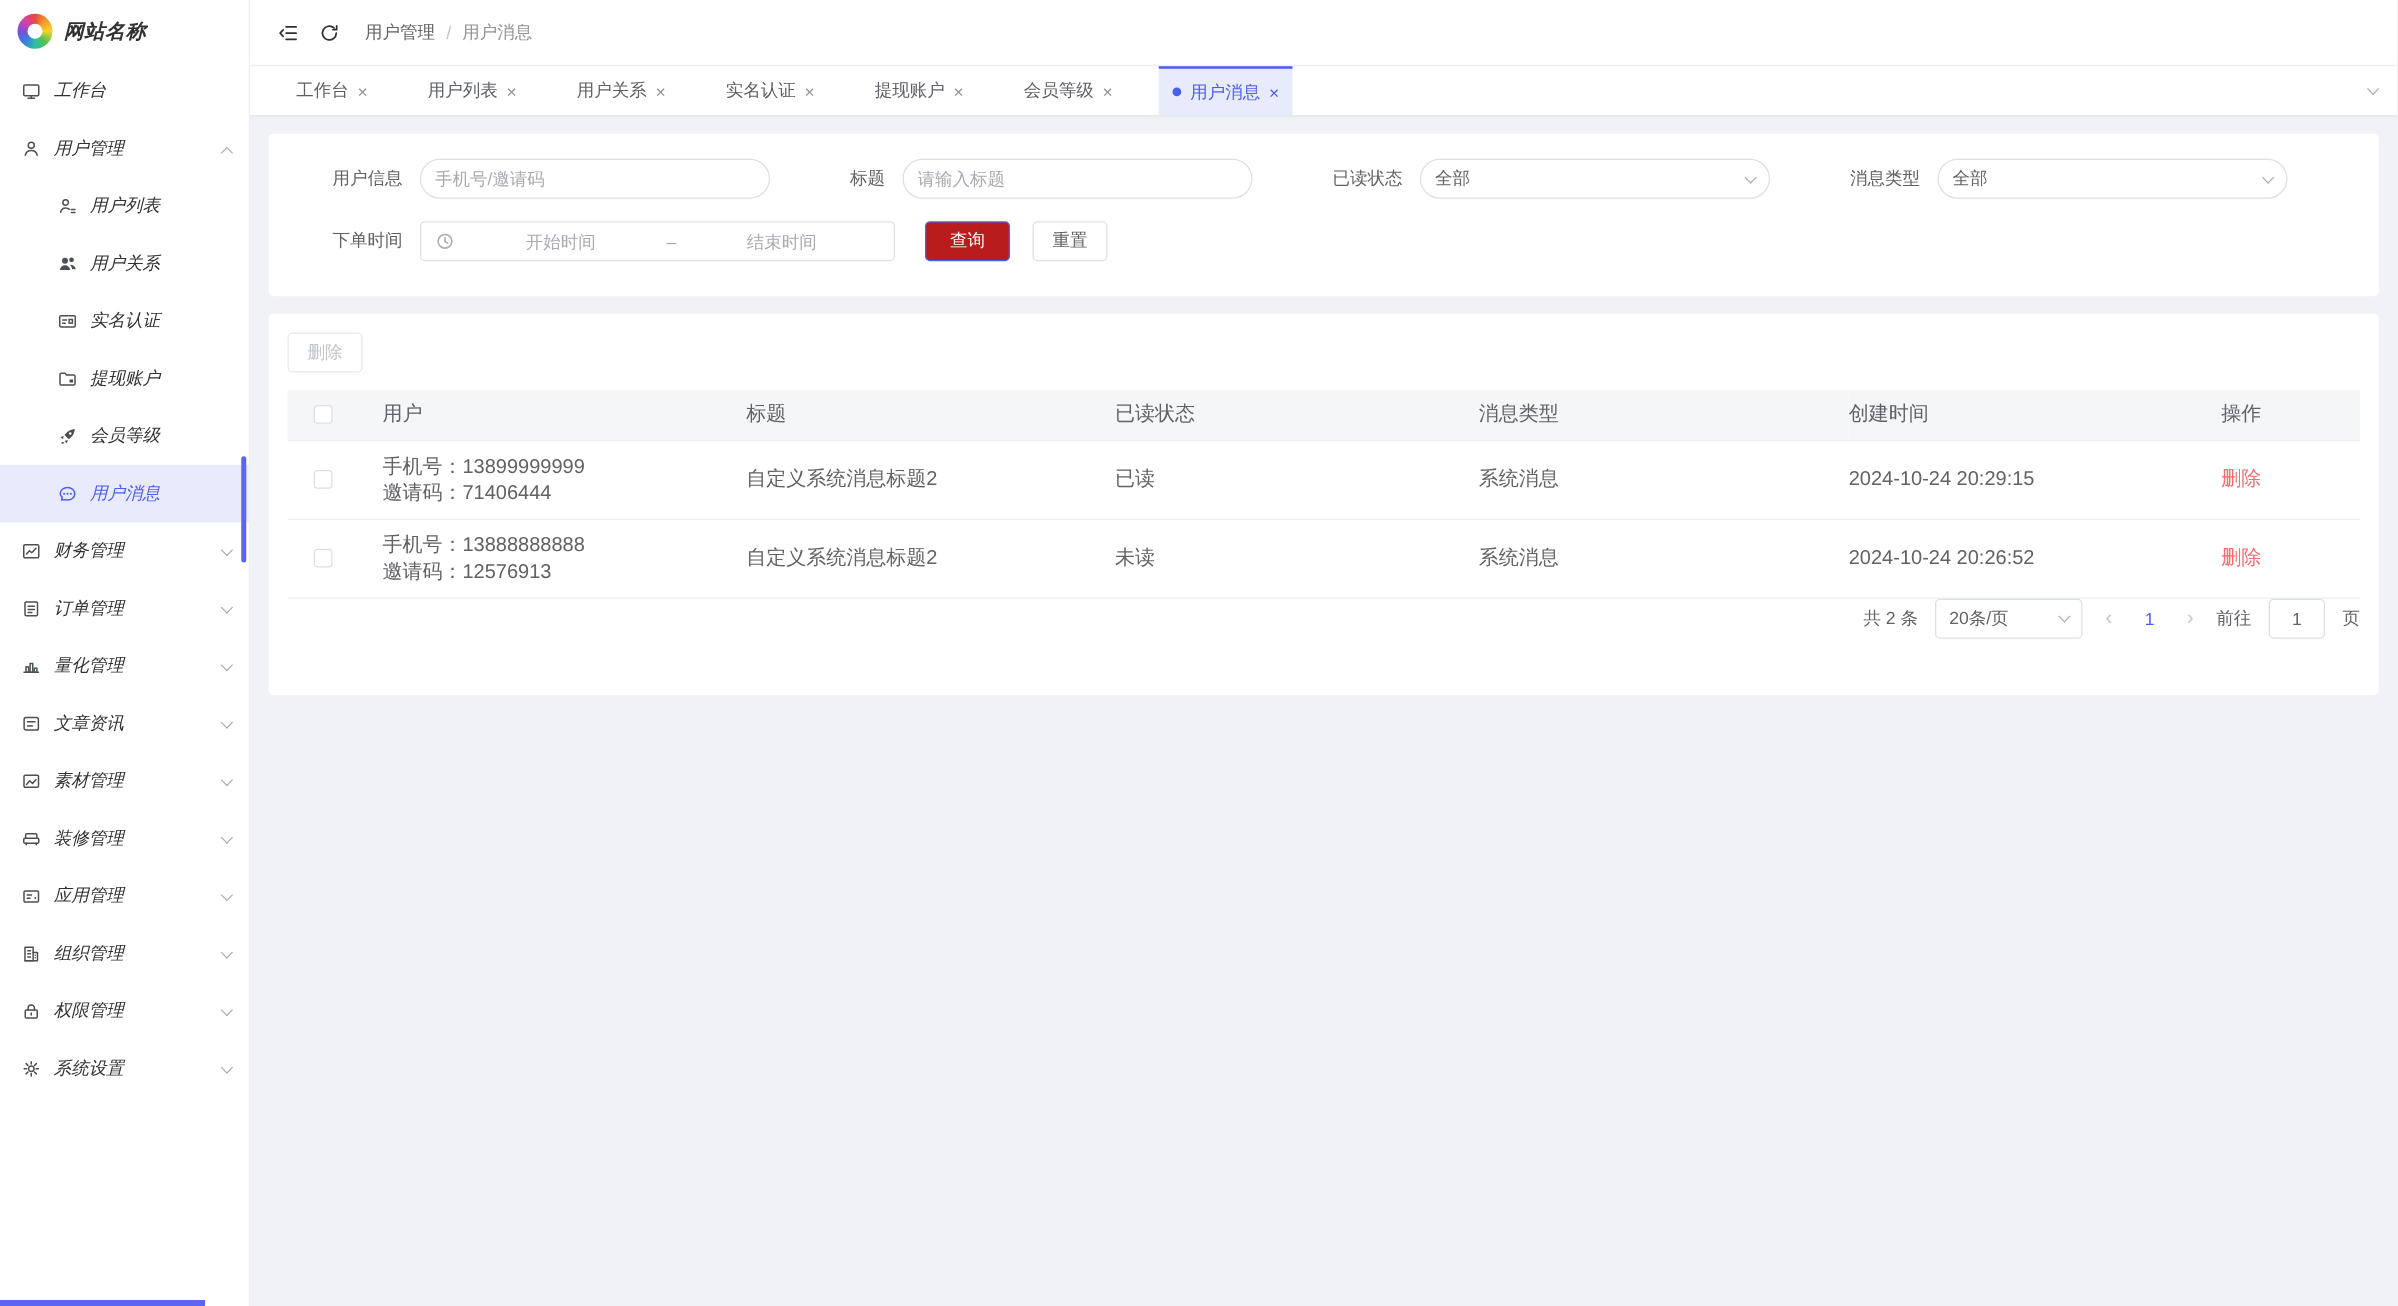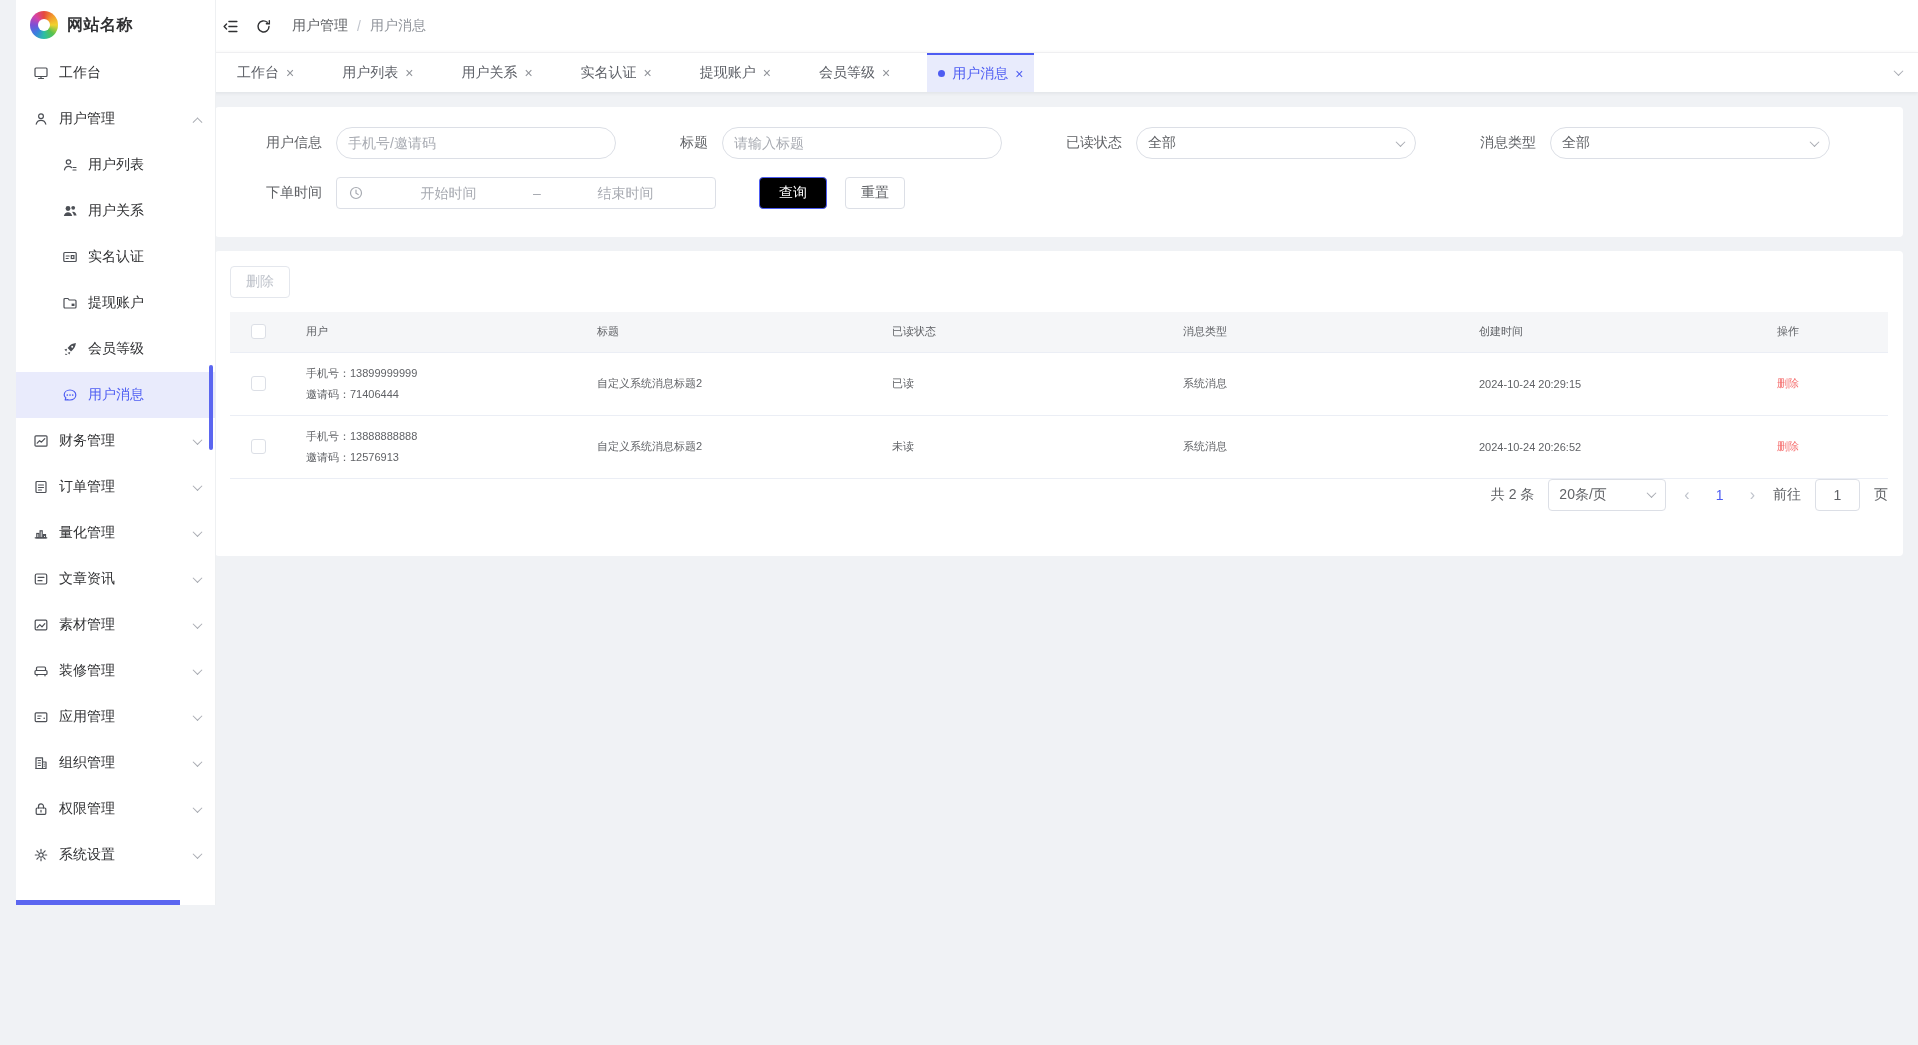--- a/index.html
+++ b/index.html
@@ -7,21 +7,21 @@
   body {
     font-family:"Liberation Sans","DejaVu Sans",sans-serif;
     background:#f0f2f5; color:#303133; font-size:14px; position:relative;
   }
   svg.ic { width:16px; height:16px; flex:0 0 16px; }
   .chev { display:inline-block; width:7px; height:7px; border-right:1.4px solid #a8abb2; border-bottom:1.4px solid #a8abb2; transform:rotate(45deg) translate(-1px,-1px); }
   .chev.up { transform:rotate(225deg) translate(-2px,-2px); }
   .chev.dark { border-color:#606266; }
 
   
-  .sidebar { position:absolute; left:16px; top:0; width:200px; height:905px; background:#fff; border-right:1px solid #eef0f2; z-index:5; }
+  .sidebar { position:absolute; left:0; top:0; width:200px; height:1045px; background:#fff; border-right:1px solid #eef0f2; z-index:5;font-style:italic; }
   .logo-row { height:50px; display:flex; align-items:center; gap:9px; padding-left:14px; }
   .logo-mark { width:28px; height:28px; border-radius:50%; position:relative;
     background:conic-gradient(#e5493f,#f39c2c,#f2d22e,#57c24f,#2bbfa4,#3a7fe0,#7b4fd6,#d643a8,#e5493f); }
   .logo-mark::after { content:""; position:absolute; inset:8px; background:#fff; border-radius:50%; }
   .site-name { font-size:16px; font-weight:bold; color:#303133; letter-spacing:.5px; }
   .menu { position:absolute; top:50px; left:0; right:0; }
   .mi { height:46px; display:flex; align-items:center; gap:10px; padding:0 14px 0 17px; color:#303133; cursor:pointer; position:relative; }
   .mi svg { color:#4c4f55; }
   .mi.sub { padding-left:46px; }
   .mi .mi-label { flex:1; font-size:14px; }
@@ -67,28 +67,28 @@
   .finput { padding:0 11px; outline:none; font-family:inherit; }
   .finput::placeholder { color:#a8abb2; }
   .fselect { display:flex; align-items:center; padding:0 11px; cursor:pointer; justify-content:space-between;gap:12px; }
   .fgap { width:33px; flex:0 0 33px; }
   .daterange { width:380px; height:32px; border:1px solid #dcdfe6; border-radius:4px; display:flex; align-items:center; padding:0 11px; gap:6px; background:#fff; }
   .daterange svg { color:#a8abb2; }
   .dr-input { flex:1; border:none; outline:none; text-align:center; font-size:14px; font-family:inherit; color:#606266; min-width:0; }
   .dr-input::placeholder { color:#a8abb2; }
   .dr-sep { color:#a8abb2; }
   .btn { height:32px; border-radius:4px; font-size:14px; border:1px solid #dcdfe6; background:#fff; color:#606266; cursor:pointer; font-family:inherit; }
-  .btn-primary { background:#000000; border-color:#4d5cf2; color:#fff; padding:0 19px; margin-left:43px; }
+  .btn-primary { background:#b91c1c; border-color:#4d5cf2; color:#fff; padding:0 19px; margin-left:24px; }
   .btn-plain { padding:0 15px; margin-left:18px; }
   .btn-disabled { padding:0 15px; color:#bfc3cb; border-color:#e4e7ed; cursor:not-allowed; }
 
   
   .table-card { margin-top:14px; padding:15px 15px 24px; min-height:305px; }
   .toolbar { margin-bottom:14px; }
-  table.dt { width:100%; border-collapse:collapse; table-layout:fixed; font-size:11px; }
+  table.dt { width:100%; border-collapse:collapse; table-layout:fixed; font-size:16px; }
   .dt th { background:#f5f6f8; color:#606266; font-weight:normal; text-align:left; height:40px; padding:0 12px 0 0; border-bottom:1px solid #ebeef5; }
   .dt td { color:#606266; height:63px; padding:0 12px 0 0; border-bottom:1px solid #ebeef5; vertical-align:middle; }
   .dt .c-check { width:76px; padding-left:21px; }
   .dt .c-user { width:291px; }
   .dt .c-title { width:295px; }
   .dt .c-read { width:291px; }
   .dt .c-type { width:296px; }
   .dt .c-created { width:298px; }
   .cb { display:inline-block; width:15px; height:15px; border:1px solid #dcdfe6; border-radius:3px; background:#fff; cursor:pointer; vertical-align:middle; }
   .user-cell div { line-height:21px; }

